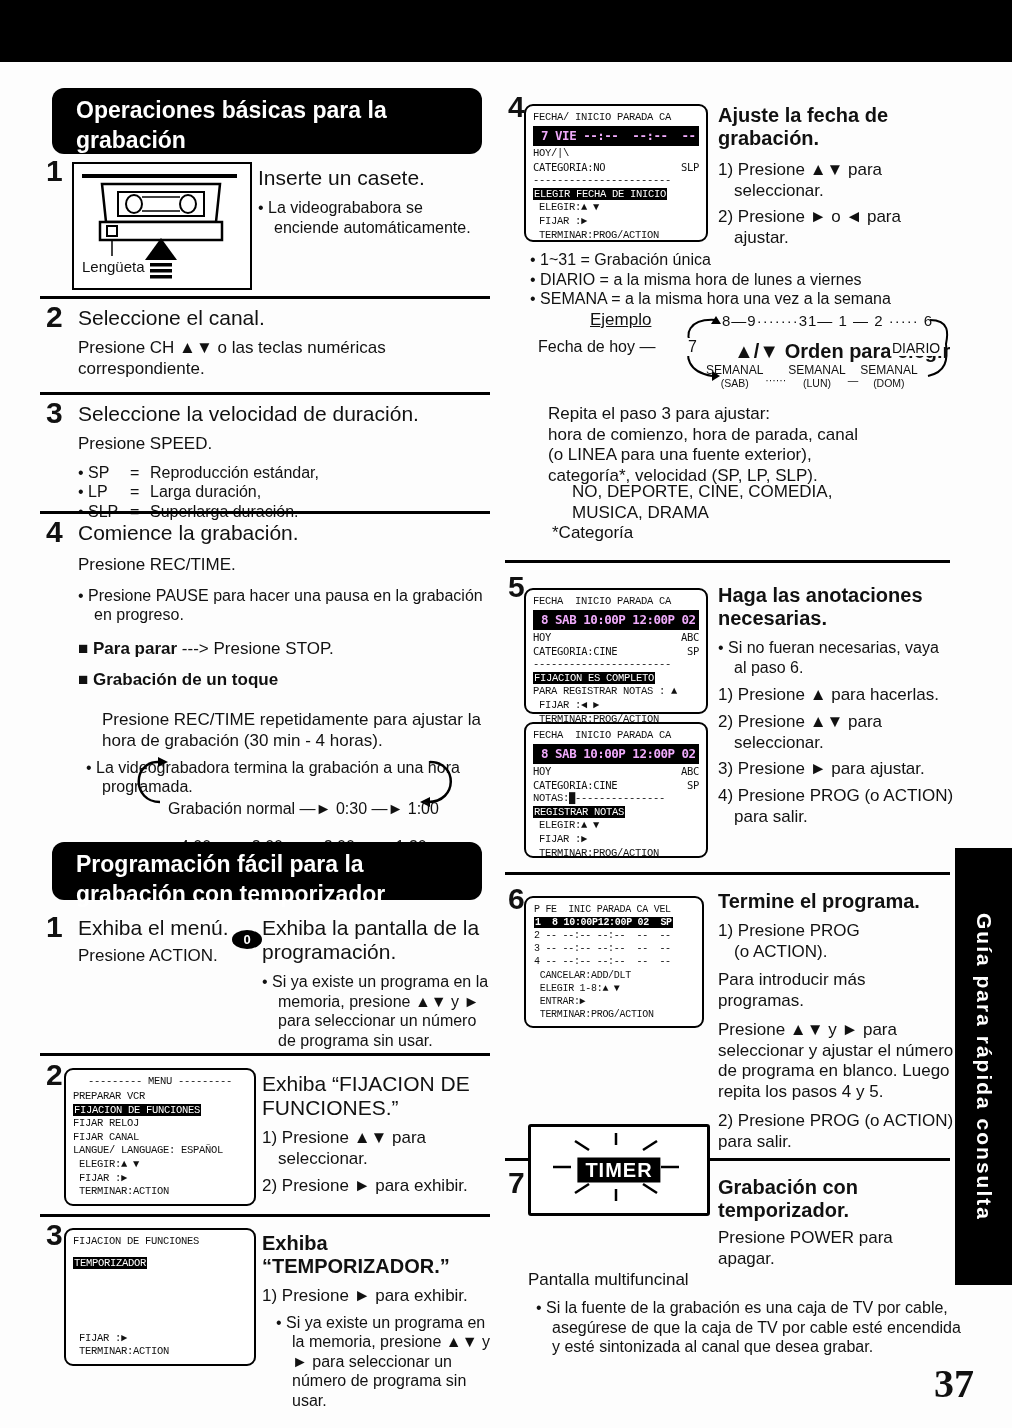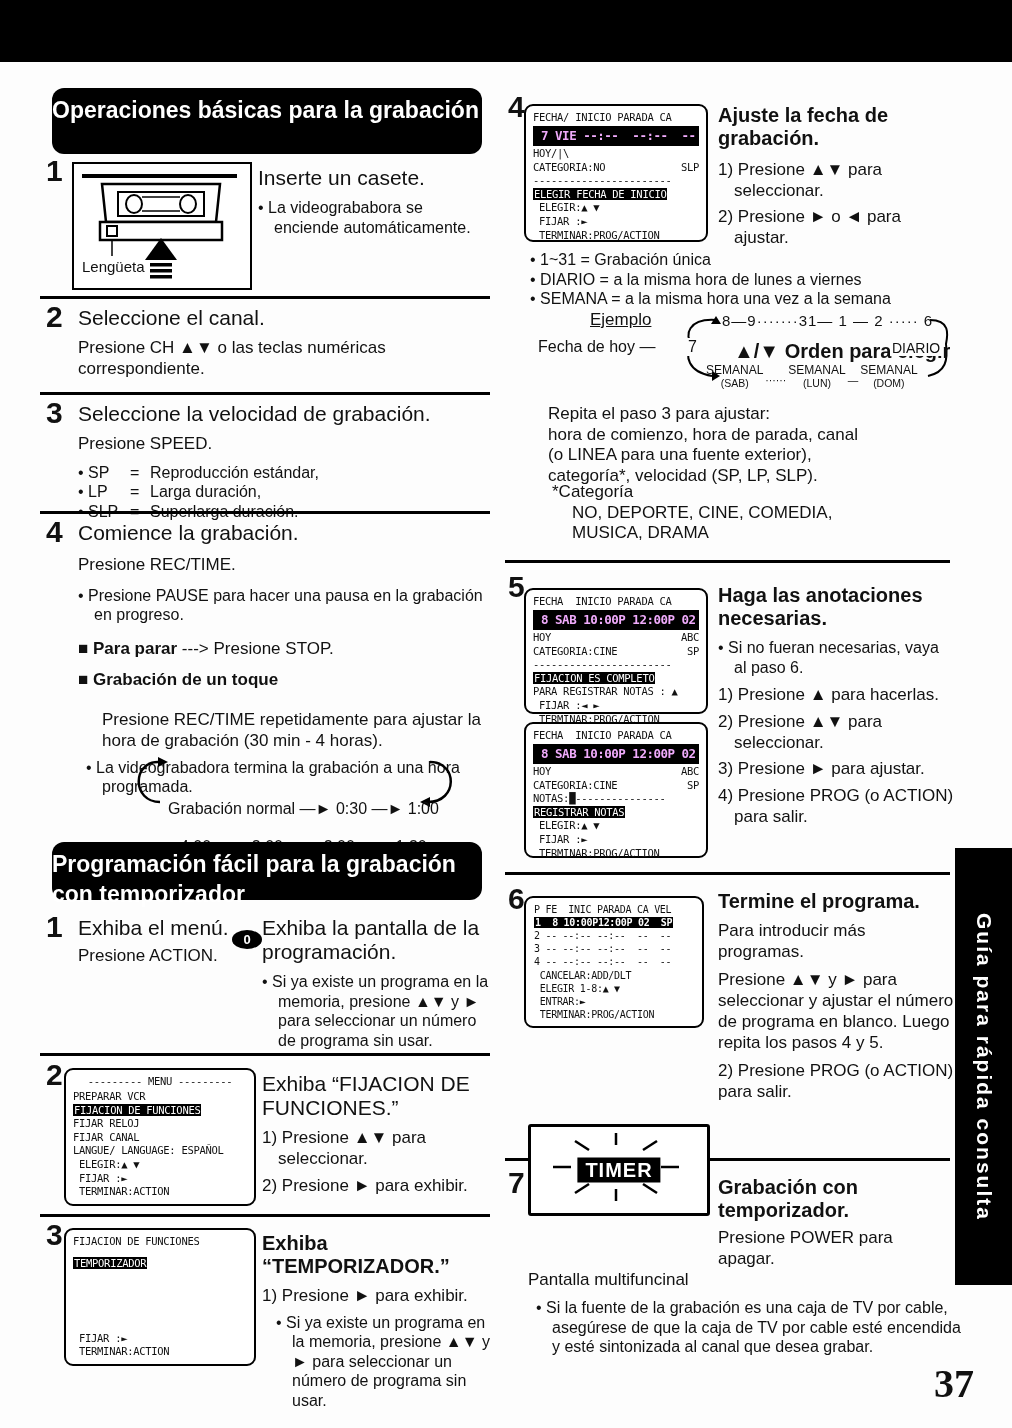--- a/index.html
+++ b/index.html
@@ -2,34 +2,34 @@
 <html><head>
 <meta charset="utf-8">
 <style>
   html,body{margin:0;padding:0;background:#e8e8e8;}
   .page{position:relative;width:1012px;height:1428px;background:#fdfdfd;color:#111;
         font-family:"Liberation Sans",sans-serif;overflow:hidden;margin:0 auto;}
   .abs{position:absolute;}
   .topbar{position:absolute;left:0;top:0;width:1012px;height:62px;background:#000;}
   .hr{position:absolute;height:3px;background:#000;}
   .sechdr{position:absolute;background:#000;color:#fff;border-radius:12px;
-          font-weight:bold;font-size:23px;line-height:1.3;padding:8px 0;box-sizing:border-box;}
+          font-weight:bold;font-size:23px;line-height:1.3;padding:8px 24px;box-sizing:border-box;}
   .num{position:absolute;font-size:30px;font-weight:bold;line-height:1;}
   .h1{font-size:21px;font-weight:normal;line-height:1.15;}
   .h2{font-size:20px;font-weight:bold;line-height:1.15;}
   .t{font-size:17px;line-height:1.22;}
   .s{font-size:16px;line-height:1.22;}
   .b{font-weight:bold;}
   .hang{padding-left:16px;text-indent:-16px;}
   .pre{white-space:pre-line;}
   .mt4{margin-top:20px;}.mt6{margin-top:6px;}.mt8{margin-top:8px;}.mt10{margin-top:10px;}
   .screen{position:absolute;background:#fff;border:2.5px solid #000;border-radius:9px;
           padding:5px 7px;box-sizing:border-box;font-family:"DejaVu Sans Mono",monospace;
           font-size:10.5px;line-height:1.3;display:flex;flex-direction:column;}
-  .sl{white-space:pre;letter-spacing:-0.3px;}
+  .sl{white-space:pre;letter-spacing:-0.3px;font-family:Liberation Mono, monospace;}
   .split{display:flex;justify-content:space-between;letter-spacing:-0.3px;white-space:pre;}
   .sel{background:#000;color:#f0abfc;font-weight:bold;font-size:12.5px;letter-spacing:-0.5px;
        padding:2px 1px;margin:1px 0;white-space:pre;}
   .inv{background:#000;color:#fff;padding:0 1px;}
   .grow{flex:1;}
   .figure{position:absolute;border:2.5px solid #000;background:#fff;}
   .figlabel{position:absolute;font-size:15px;}
   .badge{position:absolute;width:30px;height:19px;background:#000;border-radius:50%;
          color:#fff;font-weight:bold;font-size:13px;display:flex;align-items:center;justify-content:center;}
   .timerbox{position:absolute;border:3px solid #000;border-radius:3px;background:#fff;}
@@ -84,21 +84,21 @@
   <div class="num" style="left:46px;top:302px;">2</div>
   <div class="abs" style="left:78px;top:306px;width:410px;">
     <div class="h1">Seleccione el canal.</div>
     <div class="t mt8">Presione CH ▲▼ o las teclas numéricas correspondiente.</div>
   </div>
 
   <div class="hr" style="left:40px;top:392px;width:450px;"></div>
 
   <div class="num" style="left:46px;top:398px;">3</div>
   <div class="abs" style="left:78px;top:402px;width:412px;">
-    <div class="h1">Seleccione la velocidad de grabación.</div>
+    <div class="h1">Seleccione la velocidad de duración.</div>
     <div class="t mt8">Presione SPEED.</div>
     <div class="s mt8">
       <div style="display:flex;">
         <span style="width:52px;">• SP</span>
         <span style="width:20px;">=</span>
         <span>Reproducción estándar,</span>
       </div>
       <div style="display:flex;">
         <span style="width:52px;">• LP</span>
         <span style="width:20px;">=</span>
@@ -246,23 +246,23 @@
         <span class="ej-sub">(DOM)</span>
       </span>
     </div>
   </div>
 
   <div class="abs t pre" style="left:548px;top:404px;width:400px;">Repita el paso 3 para ajustar:
 hora de comienzo, hora de parada, canal
 (o LINEA para una fuente exterior),
 categoría*, velocidad (SP, LP, SLP).</div>
   <div class="abs" style="left:552px;top:482px;width:380px;">
-    <div class="t">*Categoría</div>
     <div class="t pre" style="padding-left:20px;">NO, DEPORTE, CINE, COMEDIA,
 MUSICA, DRAMA</div>
+    <div class="t">*Categoría</div>
   </div>
 
   <div class="hr" style="left:505px;top:560px;width:445px;"></div>
 
   <div class="num" style="left:508px;top:572px;">5</div>
   <div class="screen" style="left:524px;top:588px;width:184px;height:126px;">
     <div class="sl">FECHA  INICIO PARADA CA</div>
     <div class="sel"> 8 SAB 10:00P 12:00P 02</div>
     <div class="split">
       <span>HOY</span>
@@ -314,20 +314,22 @@
     <div class="sl">3 -- --:-- --:--  --  --</div>
     <div class="sl">4 -- --:-- --:--  --  --</div>
     <div style="height:5px;"></div>
     <div class="sl"> CANCELAR:ADD/DLT</div>
     <div class="sl"> ELEGIR 1-8:▲ ▼</div>
     <div class="sl"> ENTRAR:►</div>
     <div class="sl"> TERMINAR:PROG/ACTION</div>
   </div>
   <div class="abs" style="left:718px;top:890px;width:238px;">
     <div class="h2">Termine el programa.</div>
+    <div class="t mt8 hang pre">1) Presione PROG
+(o ACTION).</div>
     <div class="t mt8">Para introducir más programas.</div>
     <div class="t mt8">Presione ▲▼ y ► para seleccionar y ajustar el número de programa en blanco. Luego repita los pasos 4 y 5.</div>
     <div class="t mt8">2) Presione PROG (o ACTION) para salir.</div>
   </div>
 
   <div class="hr" style="left:505px;top:1158px;width:445px;"></div>
 
   <div class="num" style="left:508px;top:1168px;">7</div>
   <div class="timerbox" style="left:528px;top:1124px;width:176px;height:86px;">
     <svg class="abs" style="left:0;top:0;" width="170" height="80" viewBox="0 0 170 80">

